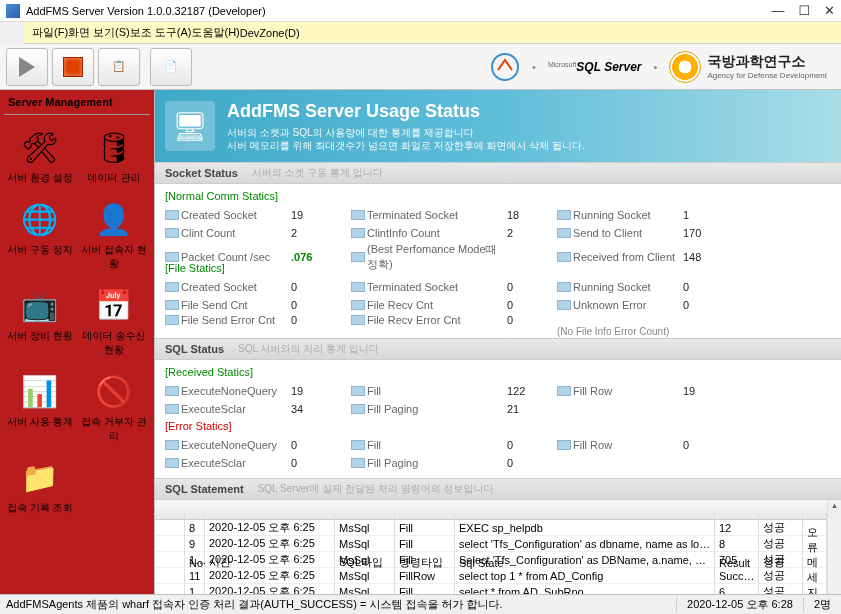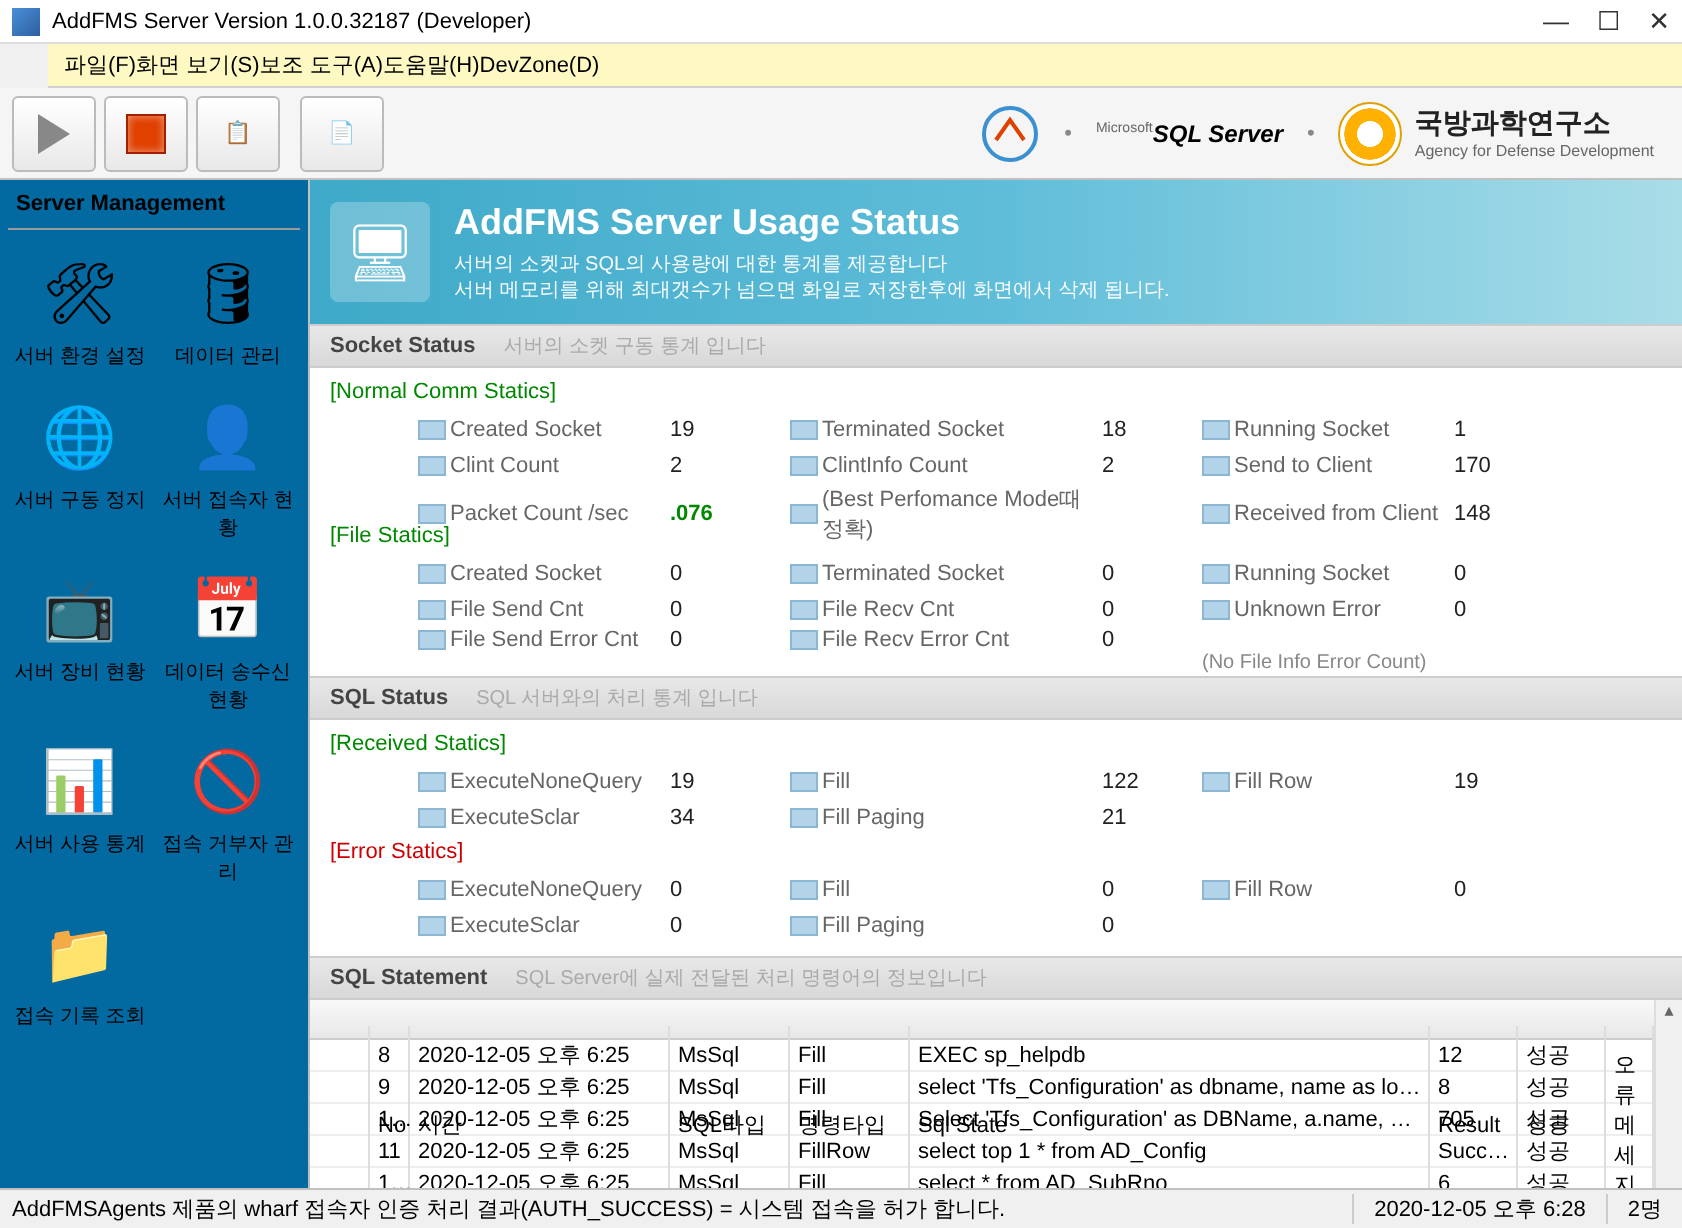--- a/index.html
+++ b/index.html
@@ -19,41 +19,41 @@
 .logo-add { width:30px; height:30px; position:relative; }
 .logo-add svg { width:100%; height:100%; }
 .sql-logo { display:flex; align-items:center; font-size:10px; }
 .agency { display:flex; align-items:center; gap:6px; }
 .agency .seal { width:32px;height:32px;border-radius:50%; background:radial-gradient(circle,#fff 30%,#ffb000 31%,#ffb000 60%,#fff 61%); border:1px solid #e0a000;}
 .agency .txt1 { font-size:14px; font-weight:bold; color:#222; }
 .agency .txt2 { font-size:8px; color:#666; }
 
 .main { display: flex; height: calc(100% - 22px - 22px - 46px - 20px); }
 
-.sidebar { width: 155px; background: #0369a1; border-right: 1px solid #c0c0c0; padding: 4px; }
+.sidebar { width: 155px; background: #b91c1c; border-right: 1px solid #c0c0c0; padding: 4px; }
 .sidebar-title { font-size: 11px; font-weight: bold; padding: 2px 4px 6px; border-bottom: 1px solid #999; margin-bottom: 6px; }
 .sidebar-grid { display: grid; grid-template-columns: 1fr 1fr; gap: 4px 2px; }
 .sidebar-item { display:flex; flex-direction:column; align-items:center; padding:4px 2px; cursor:pointer; text-align:center; font-size:10px; }
 .sidebar-item .ico { width:44px; height:44px; margin-bottom:2px; }
 
 .content { flex: 1; display: flex; flex-direction: column; background: #fff; overflow: hidden; }
 
 .header-banner { height: 72px; background: linear-gradient(90deg, #3ea9c8 0%, #5fbdd9 50%, #a9dde8 100%); display:flex; align-items:center; padding:0 10px; color:#fff; }
 .header-banner .hico { width:50px; height:50px; background: rgba(255,255,255,0.25); border-radius:4px; margin-right:12px; display:flex;align-items:center;justify-content:center; font-size:28px;}
 .header-banner .htitle { font-size:18px; font-weight:bold; margin-bottom:4px;}
 .header-banner .hsub { font-size:10px; line-height:1.3; opacity:0.95;}
 
 .section-bar { background: linear-gradient(#e8e8e8,#d8d8d8); padding: 3px 10px; font-size:11px; border-top:1px solid #ccc; border-bottom:1px solid #ccc; display:flex; gap:14px; align-items:center; }
 .section-bar .main-lbl { color:#444; font-weight:bold; }
 .section-bar .sub-lbl { color:#aaa; font-size:10px; }
 
 .stat-body { padding: 4px 10px 6px; background:#fff; font-size:11px; }
 .group-title { color:#008800; margin: 2px 0 4px; font-size:11px; }
 .group-title.err { color:#cc0000; }
-.stat-row { display: grid; grid-template-columns: 16px 110px 60px 16px 140px 50px 16px 110px 60px; align-items: center; height:18px; color:#666;margin-left:44px;}
+.stat-row { display: grid; grid-template-columns: 16px 110px 60px 16px 140px 50px 16px 110px 60px; align-items: center; height:18px; color:#666;}
 .stat-row .v { color:#222; text-align:left;}
 .stat-row .v.grn { color:#008800; font-weight:bold;}
 .blk { display:inline-block; width:14px; height:10px; background:#b3d4e8; border:1px solid #8ab8d4; }
 .stat-row .nofile { grid-column: 7 / span 3; color:#888; font-size:10px;}
 
 .sql-table { flex:1; overflow:hidden; font-size:11px; display:flex; flex-direction:column;}
 .tbl-head, .tbl-row { display:grid; grid-template-columns: 30px 20px 130px 60px 60px 260px 44px 44px 1fr; align-items:center;}
 .tbl-head { background:linear-gradient(#f8f8f8,#e8e8e8); border-bottom:1px solid #ccc; height:20px; }
 .tbl-head > div { padding:0 4px; border-right:1px solid #ddd; height:100%; display:flex;align-items:center;margin-top:25px;}
 .tbl-body { overflow-y:auto; }

